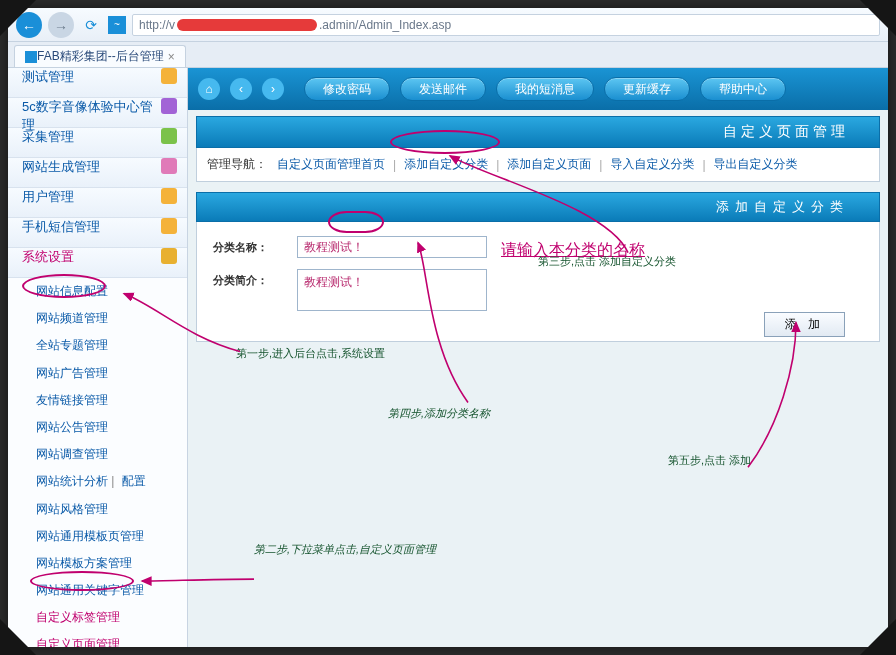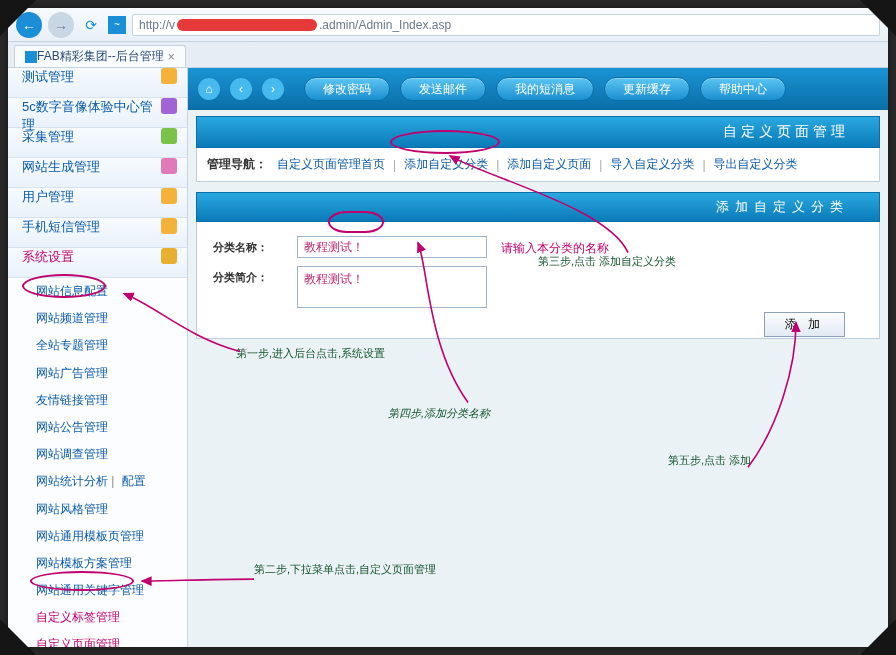--- a/index.html
+++ b/index.html
@@ -166,21 +166,21 @@
   .nav-row {
     background: #fff;
     border: 1px solid #c0cfdd;
     border-top: none;
     margin: 0 8px;
     padding: 8px 10px;
     font-size: 12px;
     color: #333;
     display:flex;gap:4px;flex-wrap:wrap;align-items:center;
   }
-  .nav-row .lbl { font-weight: bold; margin-right: 6px; }
+  .nav-row .lbl { font-weight: normal; margin-right: 6px; }
   .nav-row a { color: #0a5aa8; text-decoration:none; cursor:pointer; }
   .nav-row .sep { color:#aaa; margin:0 4px; }
   .nav-row a.em { color:#0a5aa8; position:relative; }
   .sub-title {
     background: linear-gradient(#2aa8e0,#0a7bb8);
     color:#fff; font-size:13px; letter-spacing:6px;
     text-align:right; padding:5px 30px;
     margin: 10px 8px 0 8px;
     border:1px solid #0a6ea8;
   }
@@ -195,21 +195,21 @@
   .form-row { display:flex; align-items:flex-start; gap:14px; margin-bottom:8px; }
   .form-row label { width:70px; font-weight:bold; color:#333; font-size:11px; padding-top:4px; }
   .form-row input[type=text] {
     width: 190px; height:22px; border:1px solid #9fb5cc; padding:0 6px;
     font-size:12px; color:#b82a6e;
   }
   .form-row textarea {
     width: 190px; height:42px; border:1px solid #9fb5cc; padding:4px 6px;
     font-size:12px; color:#b82a6e; resize:none;
   }
-  .hint { color:#c0006e; font-size:12px; padding-top:4px; }
+  .hint { color:#c0006e; font-size:16px; padding-top:4px;text-decoration:underline; }
   .add-btn {
     position:absolute; right:34px; top: 90px;
     padding: 3px 20px;
     background: linear-gradient(#fafcff,#e2eaf3);
     border:1px solid #8aa1b9;
     font-size:12px; letter-spacing:4px;
     cursor:pointer;
   }
   
   .anno {
@@ -374,21 +374,21 @@
       <div class="anno" style="left:350px;top:186px;">第三步,点击 添加自定义分类</div>
       <div class="anno" style="left:200px;top:338px;font-style:italic;">第四步,添加分类名称</div>
       <div class="anno" style="left:480px;top:385px;text-align:center;">第五步,点击 添加</div>
     </div>
   </div>
 
   <div class="oval" style="left:14px;top:266px;width:84px;height:24px;"></div>
   <div class="oval" style="left:22px;top:563px;width:104px;height:20px;"></div>
 
   <div class="anno" style="left:228px;top:338px;">第一步,进入后台点击,系统设置</div>
-  <div class="anno" style="left:246px;top:554px;">第二步,下拉菜单点击,自定义页面管理</div>
+  <div class="anno" style="left:246px;top:534px;font-style:italic;">第二步,下拉菜单点击,自定义页面管理</div>
 
   <svg class="arrows" viewBox="0 0 880 640" preserveAspectRatio="none">
     <defs>
       <marker id="ah2" markerWidth="8" markerHeight="8" refX="6" refY="3" orient="auto">
         <path d="M0,0 L7,3 L0,6 Z" fill="#c0006e"></path>
       </marker>
     </defs>
 
     <path d="M232,344 C180,330 150,300 116,286" stroke="#c0006e" stroke-width="1.6" fill="none" marker-end="url(#ah2)"></path>
 

